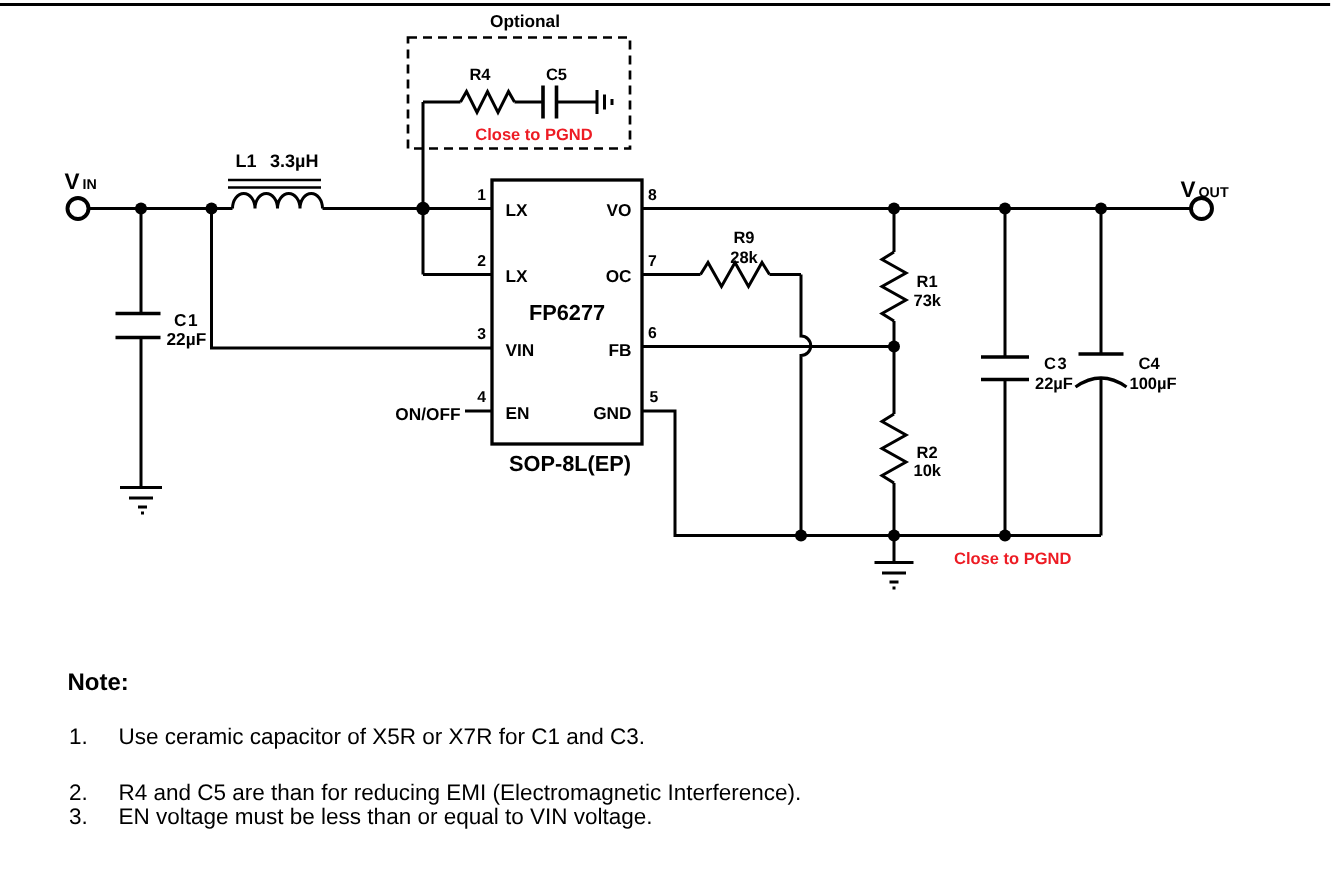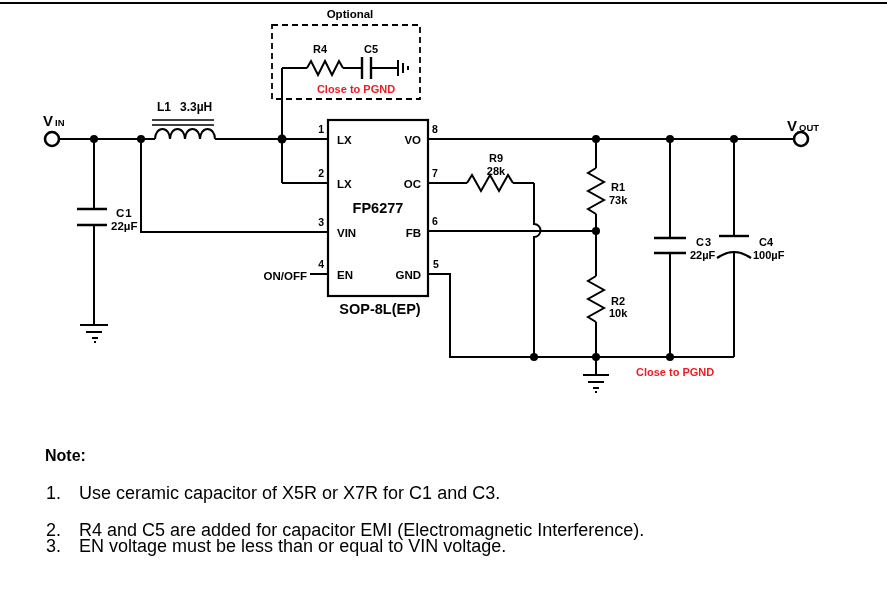--- a/index.html
+++ b/index.html
@@ -3,21 +3,21 @@
 <meta charset="utf-8">
 <style>
   html,body{margin:0;padding:0;background:#fff;}
   .page{position:relative;width:887px;height:597px;background:#ffffff;overflow:hidden;
         font-family:"Liberation Sans",sans-serif;color:#000;}
   .top-rule{position:absolute;top:2px;left:0;width:887px;height:2px;background:#000;}
   svg text{font-family:"Liberation Sans",sans-serif;font-weight:bold;fill:#000;}
   svg .red{fill:#ed1c24;}
   .notes{position:absolute;left:0;top:0;width:887px;height:597px;pointer-events:none;}
   .note-title{position:absolute;left:45px;top:447px;font-size:16px;font-weight:bold;line-height:1.1;}
-  .note-item{position:absolute;left:46px;font-size:18px;line-height:1.15;white-space:nowrap;}
+  .note-item{position:absolute;left:46px;font-size:15px;line-height:1.15;white-space:nowrap;}
   .note-item .num{display:inline-block;width:33px;}
   .ni1{top:483px;} .ni2{top:520px;} .ni3{top:536px;}
 </style>
 </head>
 <body>
 
 <div class="page">
   <div class="top-rule"></div>
 
   <svg width="887" height="440" viewBox="0 0 887 440">
@@ -163,19 +163,19 @@
     </g>
   </svg>
 
   
   <div class="notes">
     <div class="note-title">Note:</div>
     <div class="note-item ni1">
       <span class="num">1.</span><span>Use ceramic capacitor of X5R or X7R for C1 and C3.</span>
     </div>
     <div class="note-item ni2">
-      <span class="num">2.</span><span>R4 and C5 are added for capacitor EMI (Electromagnetic Interference).</span>
+      <span class="num">2.</span><span>R4 and C5 are than for reducing EMI (Electromagnetic Interference).</span>
     </div>
     <div class="note-item ni3">
       <span class="num">3.</span><span>EN voltage must be less than or equal to VIN voltage.</span>
     </div>
   </div>
 </div>
 
 </body></html>

